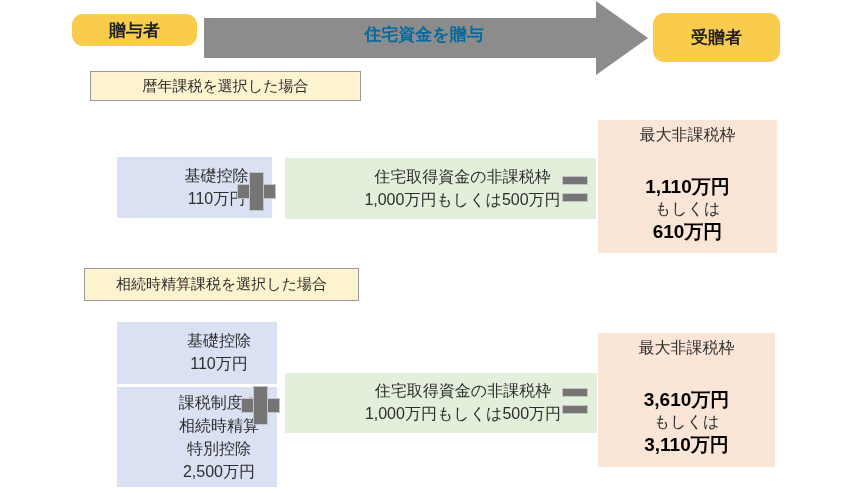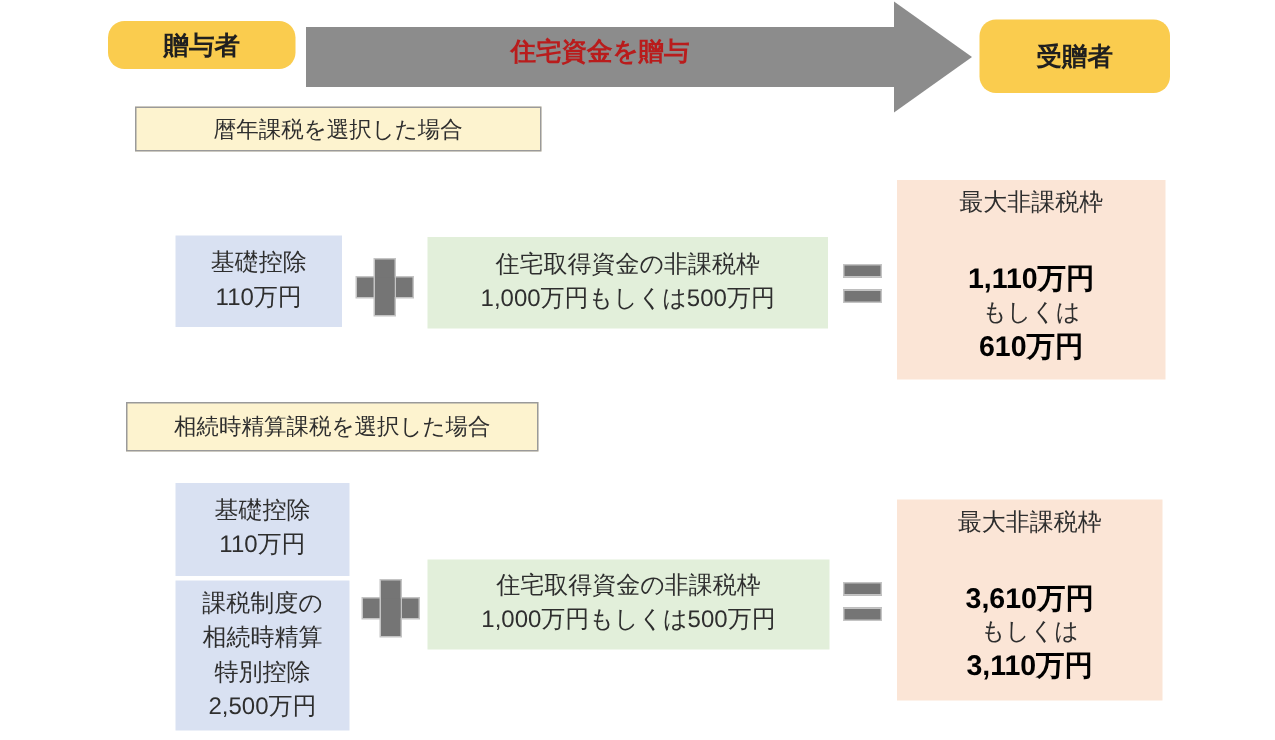--- a/index.html
+++ b/index.html
@@ -17,34 +17,34 @@
   .donor     { left:72px;  top:14px; width:125px; height:32px; }
   .recipient { left:653px; top:13px; width:127px; height:49px; }
 
   
   .arrow-body { position:absolute; left:204px; top:18px; width:392px; height:40px; background:var(--arrow-gray,#8C8C8C); }
   .arrow-head { position:absolute; left:596px; top:1px; width:0; height:0;
                 border-top:37px solid transparent; border-bottom:37px solid transparent;
                 border-left:52px solid var(--arrow-gray,#8C8C8C); }
   .arrow-label{ position:absolute; left:204px; top:18px; width:392px; height:32px;
                 display:flex; align-items:center; justify-content:center;
-                color:#b91c1c; font-weight:bold; font-size:17px; }
+                color:#0369a1; font-weight:bold; font-size:17px;padding-left:24px; }
 
   
   .case-label {
     position:absolute; background:var(--cream,#FDF3CF); border:1px solid var(--cream-border,#9a9a9a);
     display:flex; align-items:center; justify-content:center; font-size:15px; box-sizing:border-box;
   }
   .case1 { left:90px; top:71px;  width:271px; height:30px; }
   .case2 { left:84px; top:268px; width:275px; height:33px; }
 
   
   .box {
     position:absolute; display:flex; flex-direction:column; align-items:center; justify-content:center;
-    text-align:center; font-size:16px; line-height:1.42;
+    text-align:center; font-size:16px; line-height:1.42;padding-left:44px;
   }
   .blue  { background:var(--blue,#D9E1F2); }
   .green { background:var(--green,#E2EFDA); }
   .blue1  { left:117px; top:157px; width:111px; height:61px; }
   .green1 { left:285px; top:158px; width:267px; height:61px; }
   .blue2a { left:117px; top:322px; width:116px; height:62px; }
   .blue2b { left:117px; top:387px; width:116px; height:100px; line-height:1.45; }
   .green2 { left:285px; top:373px; width:268px; height:60px; }
 
   

